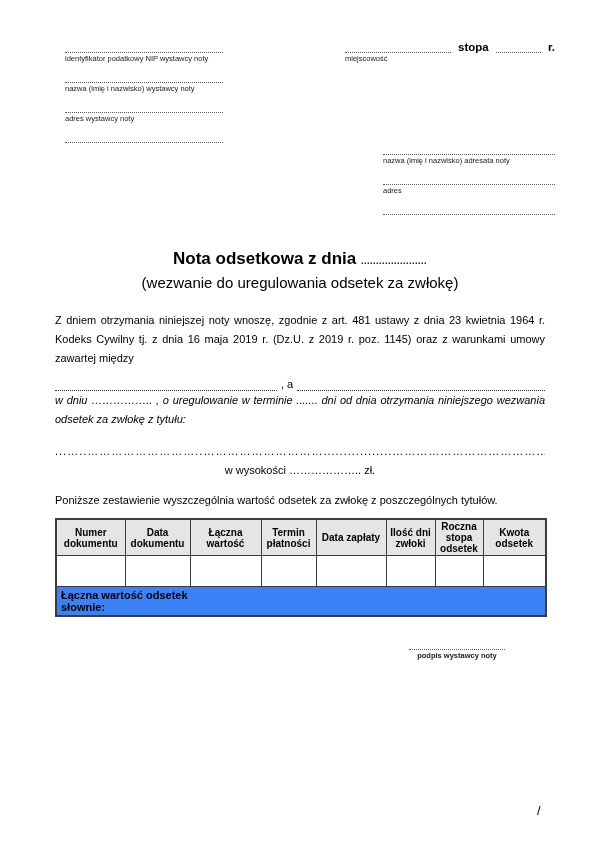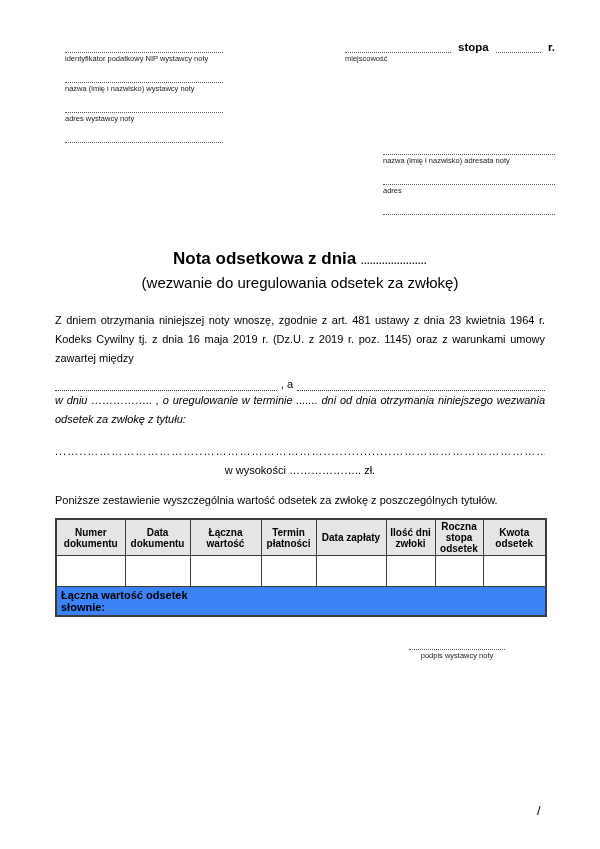--- a/index.html
+++ b/index.html
@@ -51,21 +51,21 @@
   table.interest td.summary-cell {
     background: #3b82f6; font-size: 11px; font-weight: bold; line-height: 12px;
     padding: 2px 4px; height: 26px; vertical-align: top;
   }
   
   .payment { margin-top: 25px; }
   .payment div { margin-bottom: 4px; }
   .closing { margin-top: 15px; text-align: justify; }
   .signature-block { margin-top: 21px; margin-left: 348px; width: 108px; text-align: center; }
   .signature-block .sig-line { height: 12px; border-bottom: 1px dotted #5a5a5a; margin: 0 6px; }
-  .signature-block .small-label { white-space: nowrap; }
+  .signature-block .small-label { white-space: nowrap; font-weight: bold; }
   .page-marker { position: absolute; left: 537px; top: 803px; font-size: 13px; }
 </style>
 </head>
 <body>
 
 <div class="page">
 
   <div class="header-area">
 
     <div class="issuer-block">

